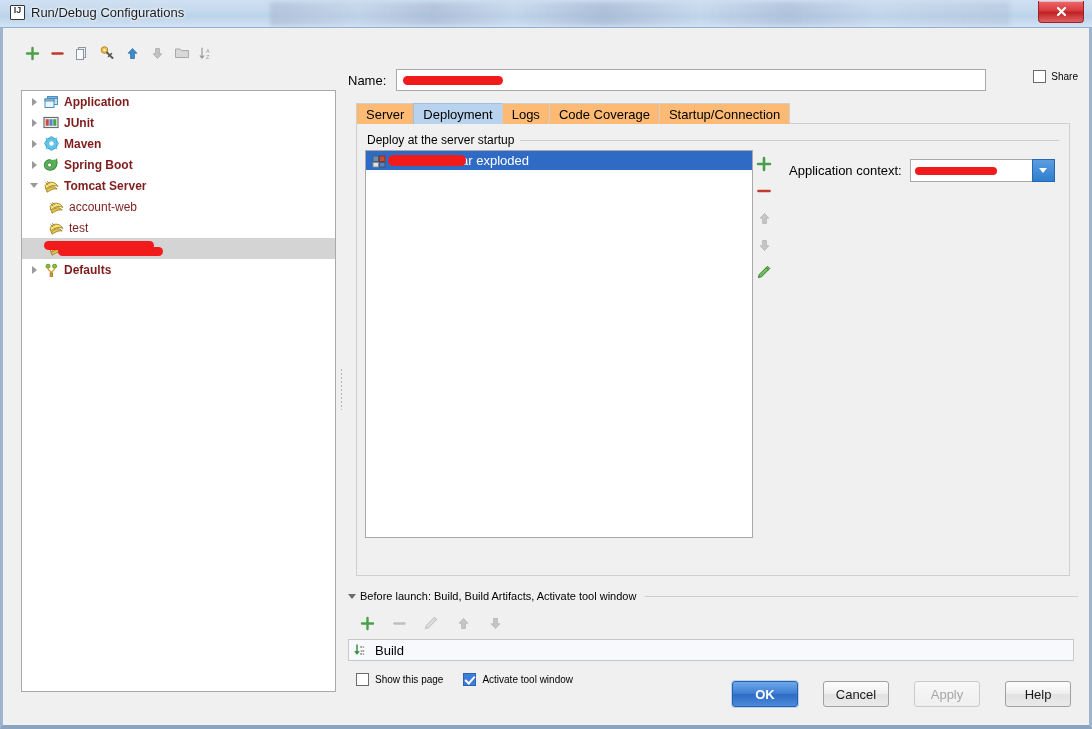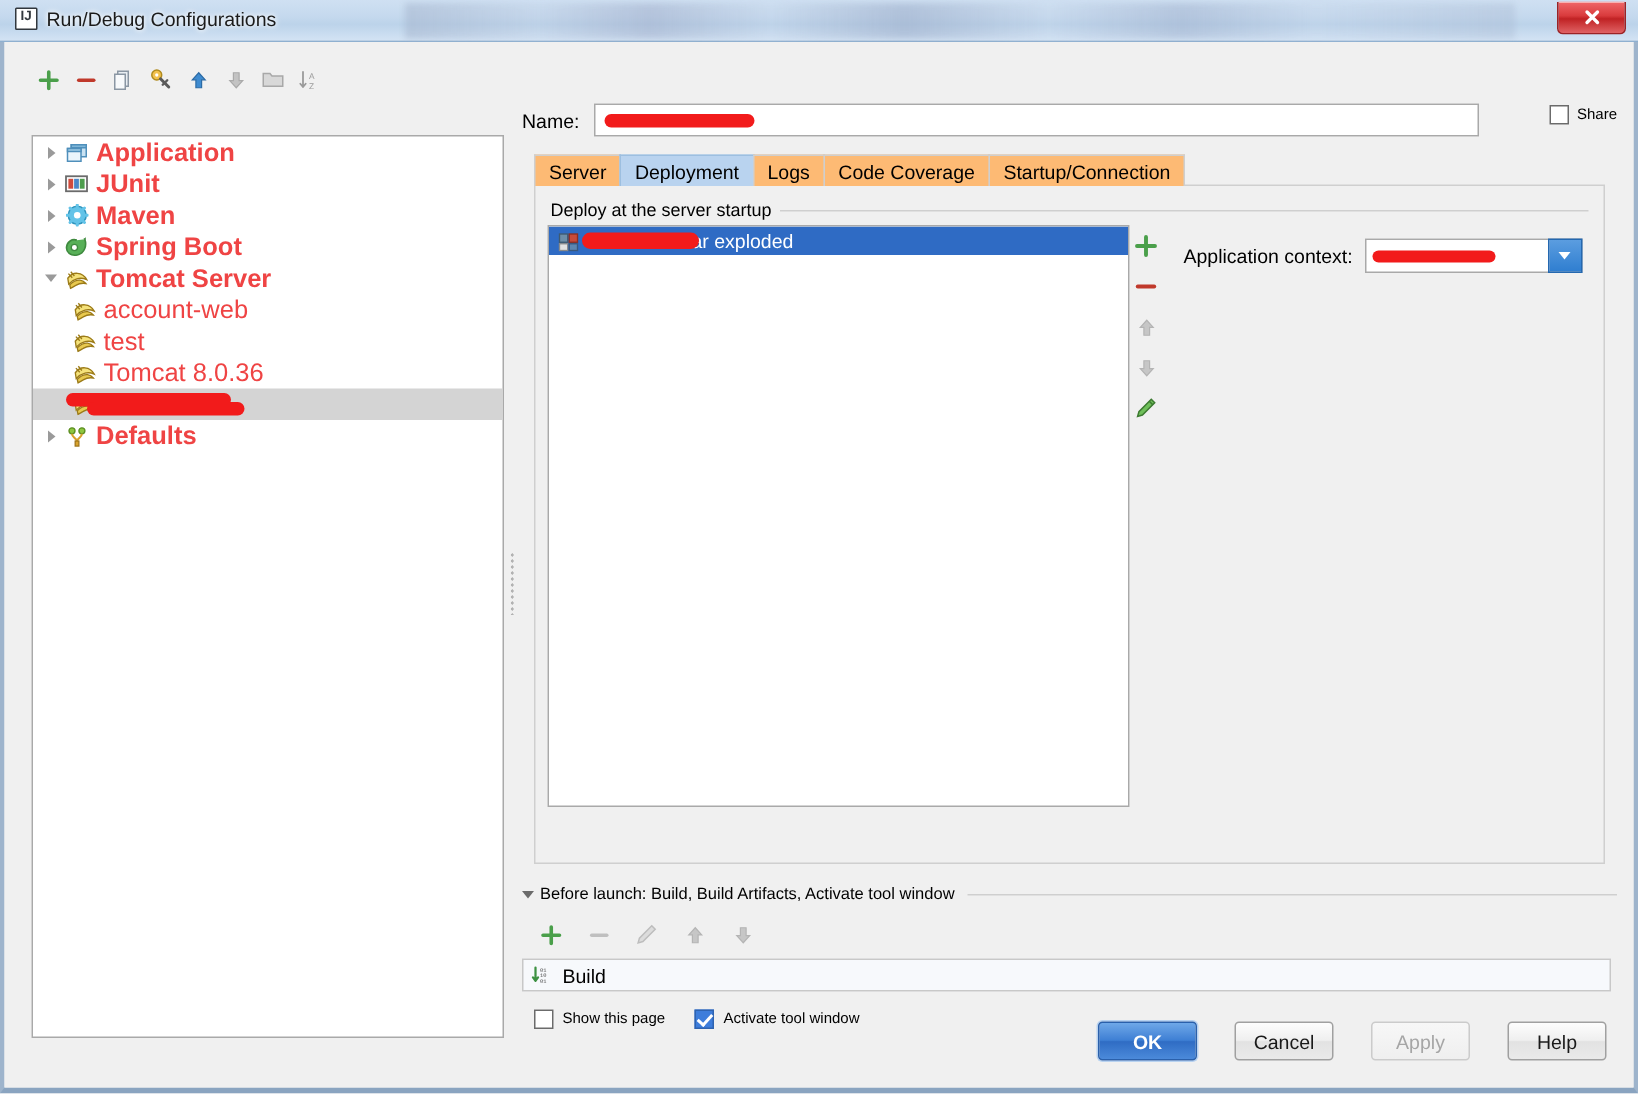--- a/index.html
+++ b/index.html
@@ -144,21 +144,21 @@
   .twisty.expanded i {
     border-top: 5px solid #9a9a9a;
     border-left: 4px solid transparent;
     border-right: 4px solid transparent;
   }
   .tree-icon {
     width: 18px; height: 16px; flex: none;
     margin-right: 4px;
     display: flex; align-items: center; justify-content: center;
   }
-  .tree-label { font-size: 17px; color: #ef4444; }
+  .tree-label { font-size: 12px; color: #7f1d1d; }
   .tree-label.bold { font-weight: bold; }
   .tree-row.child { padding-left: 25px; }
 
   
   #splitter {
     position: absolute; left: 333px; top: 62px;
     width: 12px; height: 602px;
     background: #f0f0f0;
   }
   #splitter .dots {
@@ -559,30 +559,20 @@
           </div>
           <div class="tree-row child">
             <span class="tree-icon">
               <svg width="15" height="14" viewBox="0 0 15 14">
                 <path d="M1.2 6.5 C3 4 5 3 7.6 3.2 C10.5 3.4 12.6 5 13.8 7.4 C11.6 6.4 9.6 6.2 7.6 6.8 C5.4 7.4 3.4 8.6 1.8 10.4 Z" fill="#f5e27a" stroke="#9c7b18" stroke-width=".9"></path>
                 <path d="M2.5 10.8 C4.8 8.6 7 7.6 9.4 7.8 C11 8 12.3 8.8 13.2 10 C10.9 9.6 8.6 10 6.5 11.2 C5.2 11.9 4 12.6 3 13.2 Z" fill="#e8c94f" stroke="#9c7b18" stroke-width=".9"></path>
                 <path d="M1.6 3.4 L4.2 6.2 M3.2 2.2 L5.6 5" stroke="#9c7b18" stroke-width=".9"></path>
               </svg>
             </span>
             <span class="tree-label">test</span>
-          </div>
-          <div class="tree-row child">
-            <span class="tree-icon">
-              <svg width="15" height="14" viewBox="0 0 15 14">
-                <path d="M1.2 6.5 C3 4 5 3 7.6 3.2 C10.5 3.4 12.6 5 13.8 7.4 C11.6 6.4 9.6 6.2 7.6 6.8 C5.4 7.4 3.4 8.6 1.8 10.4 Z" fill="#f5e27a" stroke="#9c7b18" stroke-width=".9"></path>
-                <path d="M2.5 10.8 C4.8 8.6 7 7.6 9.4 7.8 C11 8 12.3 8.8 13.2 10 C10.9 9.6 8.6 10 6.5 11.2 C5.2 11.9 4 12.6 3 13.2 Z" fill="#e8c94f" stroke="#9c7b18" stroke-width=".9"></path>
-                <path d="M1.6 3.4 L4.2 6.2 M3.2 2.2 L5.6 5" stroke="#9c7b18" stroke-width=".9"></path>
-              </svg>
-            </span>
-            <span class="tree-label">Tomcat 8.0.36</span>
           </div>
           <div class="tree-row child selected">
             <span class="tree-icon">
               <svg width="15" height="14" viewBox="0 0 15 14">
                 <path d="M1.2 6.5 C3 4 5 3 7.6 3.2 C10.5 3.4 12.6 5 13.8 7.4 C11.6 6.4 9.6 6.2 7.6 6.8 C5.4 7.4 3.4 8.6 1.8 10.4 Z" fill="#f5e27a" stroke="#9c7b18" stroke-width=".9"></path>
                 <path d="M2.5 10.8 C4.8 8.6 7 7.6 9.4 7.8 C11 8 12.3 8.8 13.2 10 C10.9 9.6 8.6 10 6.5 11.2 C5.2 11.9 4 12.6 3 13.2 Z" fill="#e8c94f" stroke="#9c7b18" stroke-width=".9"></path>
                 <path d="M1.6 3.4 L4.2 6.2 M3.2 2.2 L5.6 5" stroke="#9c7b18" stroke-width=".9"></path>
               </svg>
             </span>
             <span class="tree-label"></span>

